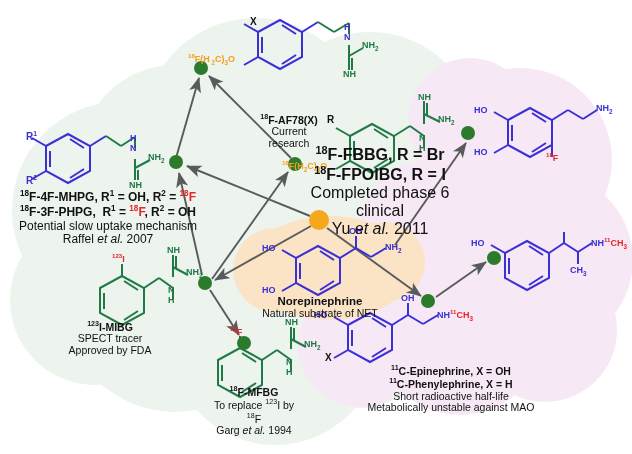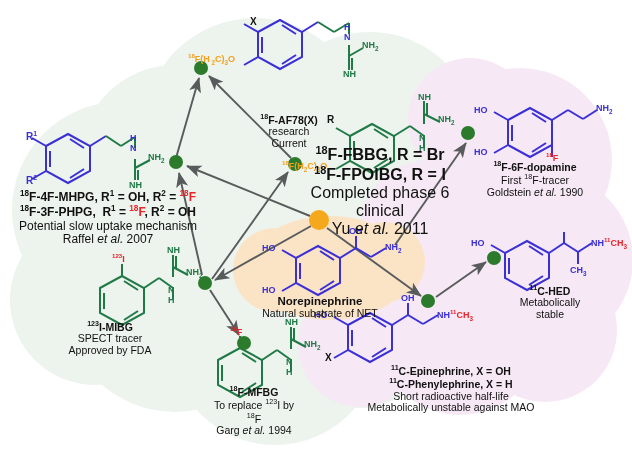--- a/index.html
+++ b/index.html
@@ -281,36 +281,31 @@
   <div class="lbl" style="left:325px;top:352px;font-size:10px;font-weight:bold;">X</div>
   <div class="lbl blue" style="left:401px;top:293px;font-size:9px;font-weight:bold;">OH</div>
   <div class="lbl blue" style="left:437px;top:309px;font-size:9px;font-weight:bold;">NH<span class="red"><span class="sup">11</span>CH<sub style="font-size:.7em">3</sub></span></div>
 
   <div class="lbl blue" style="left:471px;top:238px;font-size:9px;font-weight:bold;">HO</div>
   <div class="lbl blue" style="left:591px;top:237px;font-size:9px;font-weight:bold;">NH<span class="red"><span class="sup">11</span>CH<sub style="font-size:.7em">3</sub></span></div>
   <div class="lbl blue" style="left:570px;top:265px;font-size:9px;font-weight:bold;">CH<sub style="font-size:.7em">3</sub></div>
 
   <div class="lbl" style="left:233px;top:66px;width:112px;font-size:10.5px;margin-top:47px;">
     <div class="bold"><span class="sup">18</span>F-AF78(X)</div>
+    <div>Current</div>
     <div>research</div>
-    <div>Current</div>
   </div>
 
   <div class="lbl" style="left:290px;top:144px;width:180px;font-size:16px;">
     <div class="bold"><span class="sup">18</span>F-FBBG, R = Br</div>
     <div class="bold"><span class="sup">18</span>F-FPOIBG, R = I</div>
     <div>Completed phase 6 clinical</div>
     <div><span>Yu</span> <span class="ital">et al.</span> <span>2011</span></div>
   </div>
 
-  <div class="lbl" style="left:444px;top:160px;width:182px;font-size:10.5px;">
-    <div class="bold"><span class="sup">18</span>F-6F-dopamine</div>
-    <div>First <span class="sup">18</span>F-tracer</div>
-    <div><span>Goldstein</span> <span class="ital">et al.</span> <span>1990</span></div>
-  </div>
 
   <div class="lbl" style="left:2px;top:189px;width:212px;font-size:12px;">
     <div class="bold"><span class="sup">18</span>F-4F-MHPG, R<span class="sup">1</span> = OH, R<span class="sup">2</span> = <span class="red"><span class="sup">18</span>F</span></div>
     <div class="bold"><span class="sup">18</span>F-3F-PHPG,&nbsp; R<span class="sup">1</span> = <span class="red"><span class="sup">18</span>F</span>, R<span class="sup">2</span> = OH</div>
     <div>Potential slow uptake mechanism</div>
     <div><span>Raffel</span> <span class="ital">et al.</span> <span>2007</span></div>
   </div>
 
   <div class="lbl" style="left:35px;top:320px;width:150px;font-size:10.5px;">
     <div class="bold"><span class="sup">123</span>I-MIBG</div>
@@ -330,19 +325,14 @@
     <div>Natural substrate of NET</div>
   </div>
 
   <div class="lbl" style="left:326px;top:364px;width:250px;font-size:10.5px;">
     <div class="bold"><span class="sup">11</span>C-Epinephrine, X = OH</div>
     <div class="bold"><span class="sup">11</span>C-Phenylephrine, X = H</div>
     <div>Short radioactive half-life</div>
     <div>Metabolically unstable against MAO</div>
   </div>
 
-  <div class="lbl" style="left:480px;top:284px;width:140px;font-size:10.5px;">
-    <div class="bold"><span class="sup">11</span>C-HED</div>
-    <div>Metabolically</div>
-    <div>stable</div>
-  </div>
 
 </div>
 
 </body></html>

